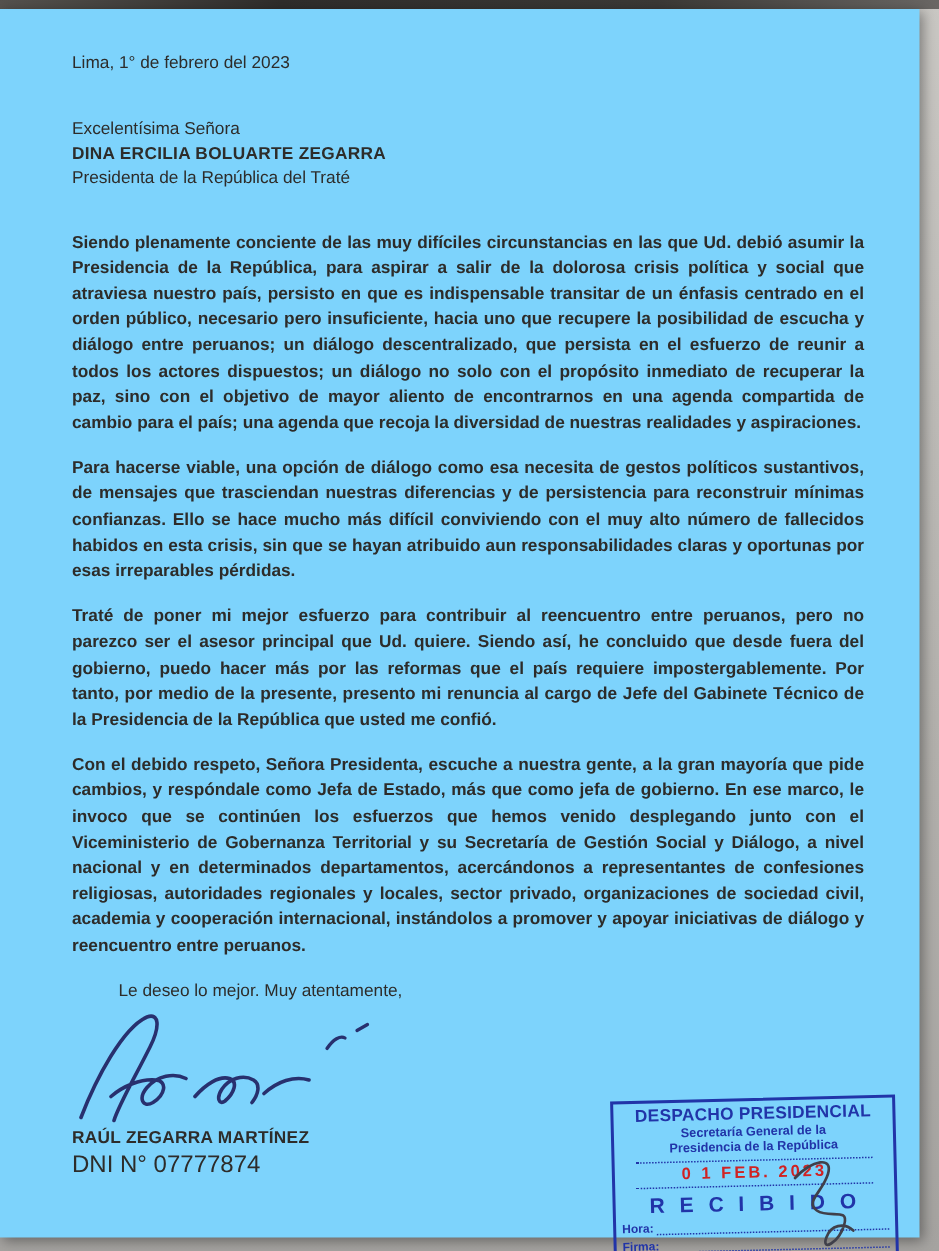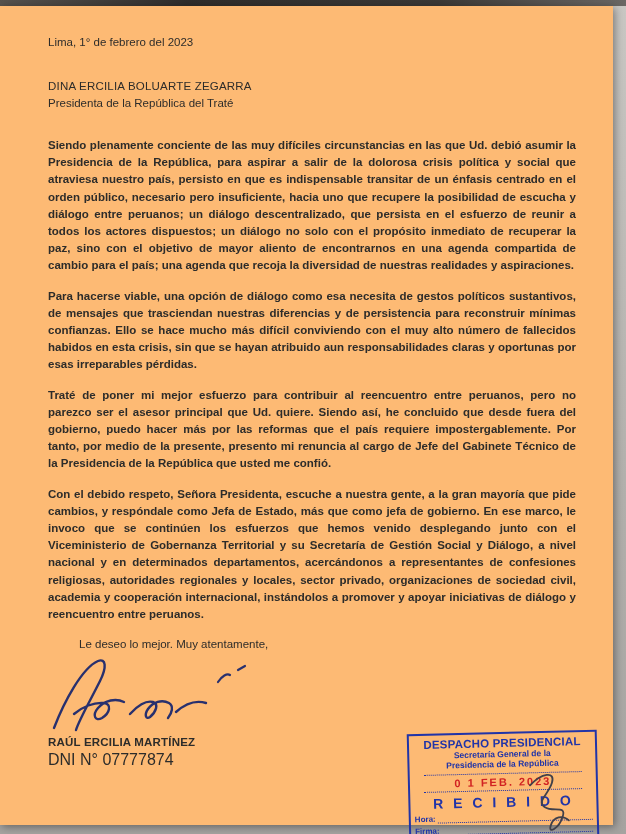--- a/index.html
+++ b/index.html
@@ -8,29 +8,29 @@
     position: relative; overflow: hidden;
     background: linear-gradient(180deg, #c9c7c3 0%, #b2b0ac 60%, #a5a3a0 100%);
     font-family: "Liberation Sans", sans-serif;
   }
   .scan-edge-top {
     position: absolute; top: 0; left: 0; width: 100%; height: 6px;
     background: linear-gradient(90deg, #55524e, #2f2d2b 30%, #3b3936 70%, #6a6764);
   }
   .paper {
     position: absolute; left: 0; top: 6px; width: 613px; height: 819px;
-    background: #fdba74;
+    background: #7dd3fc;
     box-shadow: 2px 2px 8px rgba(0,0,0,.38);
     box-sizing: border-box;
     padding: 30px 37px 0 48px;
     color: #2d2c2a;
   }
   .date-line { font-size: 11.5px; margin-bottom: 30px; }
   .recipient { font-size: 11.5px; line-height: 16.5px; margin-bottom: 26px; }
-  .recipient .bold { font-weight: normal; letter-spacing: .2px; }
+  .recipient .bold { font-weight: bold; letter-spacing: .2px; }
   .greeting { font-size: 11.5px; margin-bottom: 13px; }
   .para {
     font-size: 11.5px; line-height: 17.2px;
     text-align: justify; margin: 0 0 13px 0; font-weight: bold;
   }
   .closing { font-size: 11.5px; margin: 15px 0 2px 0; padding-left: 31px; }
   .signature-wrap { position: relative; height: 84px; }
   .signature-wrap svg { position: absolute; left: 0; top: 2px; }
   .sender-name { font-weight: bold; font-size: 11.5px; letter-spacing: .2px; }
   .sender-dni { font-size: 16px; margin-top: 3px; }
@@ -65,20 +65,21 @@
 </head>
 <body>
 
 <div class="scan-edge-top"></div>
 
 <div class="paper">
 
   <div class="date-line">Lima, 1° de febrero del 2023</div>
 
   <div class="recipient">
+    <div>Excelentísima Señora</div>
     <div class="bold">DINA ERCILIA BOLUARTE ZEGARRA</div>
     <div>Presidenta de la República del Traté</div>
   </div>
 
 
   <p class="para">Siendo plenamente conciente de las muy difíciles circunstancias en las que Ud. debió asumir la Presidencia de la República, para aspirar a salir de la dolorosa crisis política y social que atraviesa nuestro país, persisto en que es indispensable transitar de un énfasis centrado en el orden público, necesario pero insuficiente, hacia uno que recupere la posibilidad de escucha y diálogo entre peruanos; un diálogo descentralizado, que persista en el esfuerzo de reunir a todos los actores dispuestos; un diálogo no solo con el propósito inmediato de recuperar la paz, sino con el objetivo de mayor aliento de encontrarnos en una agenda compartida de cambio para el país; una agenda que recoja la diversidad de nuestras realidades y aspiraciones.</p>
   <p class="para">Para hacerse viable, una opción de diálogo como esa necesita de gestos políticos sustantivos, de mensajes que trasciendan nuestras diferencias y de persistencia para reconstruir mínimas confianzas. Ello se hace mucho más difícil conviviendo con el muy alto número de fallecidos habidos en esta crisis, sin que se hayan atribuido aun responsabilidades claras y oportunas por esas irreparables pérdidas.</p>
   <p class="para">Traté de poner mi mejor esfuerzo para contribuir al reencuentro entre peruanos, pero no parezco ser el asesor principal que Ud. quiere. Siendo así, he concluido que desde fuera del gobierno, puedo hacer más por las reformas que el país requiere impostergablemente. Por tanto, por medio de la presente, presento mi renuncia al cargo de Jefe del Gabinete Técnico de la Presidencia de la República que usted me confió.</p>
   <p class="para">Con el debido respeto, Señora Presidenta, escuche a nuestra gente, a la gran mayoría que pide cambios, y respóndale como Jefa de Estado, más que como jefa de gobierno. En ese marco, le invoco que se continúen los esfuerzos que hemos venido desplegando junto con el Viceministerio de Gobernanza Territorial y su Secretaría de Gestión Social y Diálogo, a nivel nacional y en determinados departamentos, acercándonos a representantes de confesiones religiosas, autoridades regionales y locales, sector privado, organizaciones de sociedad civil, academia y cooperación internacional, instándolos a promover y apoyar iniciativas de diálogo y reencuentro entre peruanos.</p>
 
@@ -87,21 +88,21 @@
   <div class="signature-wrap">
     <svg width="210" height="84" viewBox="0 0 210 84">
       <path d="M6,74 C16,48 34,14 50,7 C58,4 59,13 52,27 C42,47 31,66 28,76
                M26,60 C34,53 46,48 56,49 C64,50 62,59 54,64 C47,68 44,61 50,54 C57,46 68,44 76,48
                M82,60 C89,52 98,46 105,48 C111,50 108,58 102,63 C98,66 96,61 100,55 C105,48 114,45 121,49 C126,52 124,59 120,64
                M128,58 C137,50 148,46 158,49" stroke="#28306e" stroke-width="2.4" fill="none" stroke-linecap="round"></path>
       <path d="M170,28 C174,22 179,19 182,21 M190,16 l7,-4" stroke="#28306e" stroke-width="2.2" fill="none" stroke-linecap="round"></path>
     </svg>
   </div>
 
-  <div class="sender-name">RAÚL ERCILIA MARTÍNEZ</div>
+  <div class="sender-name">RAÚL ZEGARRA MARTÍNEZ</div>
   <div class="sender-dni">DNI N° 07777874</div>
 
   <div class="stamp">
     <div class="stamp-title">DESPACHO PRESIDENCIAL</div>
     <div class="stamp-sub">Secretaría General de la</div>
     <div class="stamp-sub">Presidencia de la República</div>
     <div class="stamp-date">0 1 FEB. 2023</div>
     <div class="stamp-received">R E C I B I D O</div>
     <div class="stamp-row">
       <span>Hora:</span>

